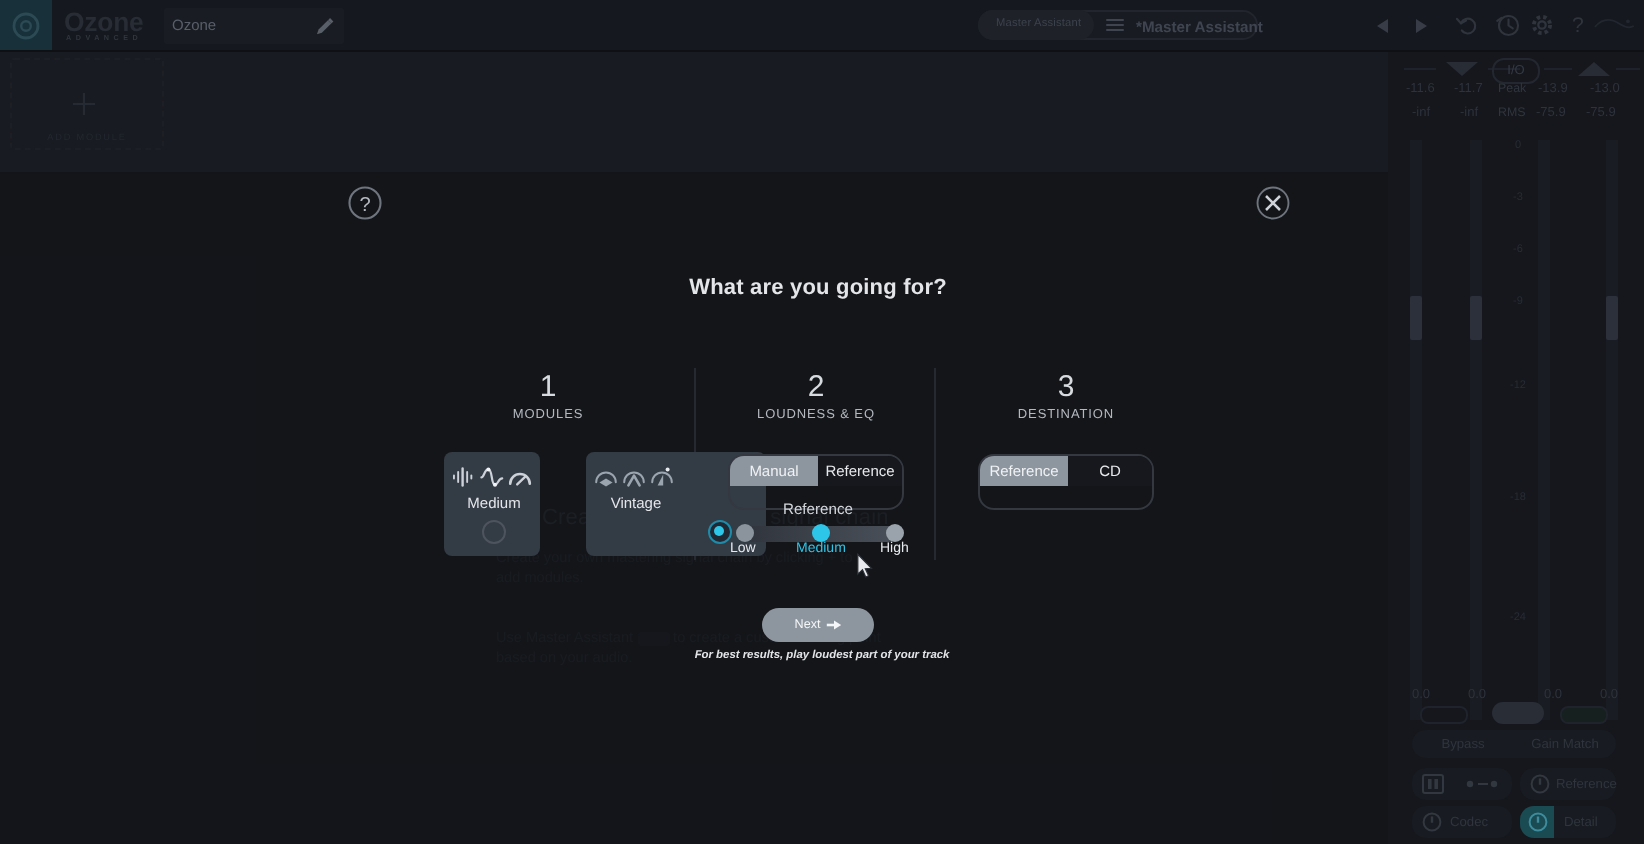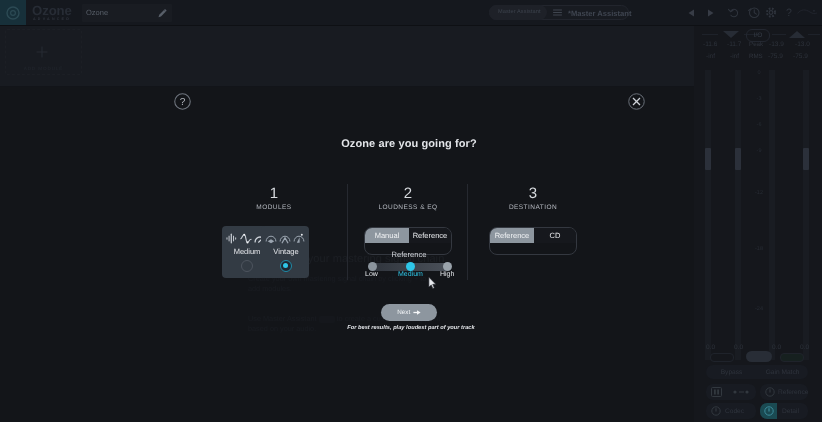--- a/index.html
+++ b/index.html
@@ -144,21 +144,21 @@
     <svg class="help-circle" viewBox="0 0 16 16">
       <circle cx="8" cy="8" r="7.3" fill="none" stroke="#6f757e" stroke-width="1"></circle>
       <text x="8.1" y="11.7" text-anchor="middle" font-size="9.5" fill="#b4b8bf" font-family="Liberation Sans, sans-serif">?</text>
     </svg>
 
     <svg class="close-circle" viewBox="0 0 18 18">
       <circle cx="9" cy="9" r="8.2" fill="none" stroke="#6f757e" stroke-width="1"></circle>
       <path d="M5.3 5.3 L12.7 12.7 M12.7 5.3 L5.3 12.7" stroke="#cfd3d9" stroke-width="1.35" fill="none"></path>
     </svg>
 
-    <div class="modal-title">Ozone are you going for?</div>
+    <div class="modal-title">What are you going for?</div>
 
     <div class="vsep" style="left:347px;"></div>
     <div class="vsep" style="left:467px;"></div>
 
     <div class="col" style="left:224px;width:100px;">
       <div class="col-num">1</div>
       <div class="col-label">MODULES</div>
     </div>
     <div class="col" style="left:358px;width:100px;">
       <div class="col-num">2</div>
@@ -187,21 +187,21 @@
             <circle cx="15.0" cy="18.8" r="2" fill="#f2f4f7"></circle>
           </svg>
           <svg width="12" height="11" viewBox="0 0 24 22">
             <path d="M2.2 17.8 A9.8 9.8 0 0 1 21.8 17.8" fill="none" stroke="#cdd2d9" stroke-width="2.6" stroke-linecap="round"></path>
             <path d="M17.8 10.2 L9.2 18.4" fill="none" stroke="#cdd2d9" stroke-width="2.4" stroke-linecap="round"></path>
           </svg>
         </div>
         <div class="card-name">Medium</div>
         <div class="radio radio-off"></div>
       </div>
-      <div class="card" style="left:39px;">
+      <div class="card" style="left:71px;padding-left:42px;">
         <div class="card-icons">
           <svg width="12" height="11" viewBox="0 0 24 22">
             <path d="M2.2 16.2 A9.8 9.8 0 0 1 21.8 16.2" fill="none" stroke="#9ba5b0" stroke-width="2.0" stroke-linecap="round"></path>
             <path d="M5.4 16.4 L12 12.4 L18.6 16.4 L12 20.4 Z" fill="#9ba5b0"></path>
           </svg>
           <svg width="12" height="11" viewBox="0 0 24 22">
             <path d="M2.2 16.2 A9.8 9.8 0 0 1 21.8 16.2" fill="none" stroke="#9ba5b0" stroke-width="2.0" stroke-linecap="round"></path>
             <path d="M6.4 19.4 L12 9.6 L17.6 19.4" fill="none" stroke="#9ba5b0" stroke-width="2.6" stroke-linecap="round" stroke-linejoin="round"></path>
           </svg>
           <svg width="12" height="11" viewBox="0 0 24 22">

